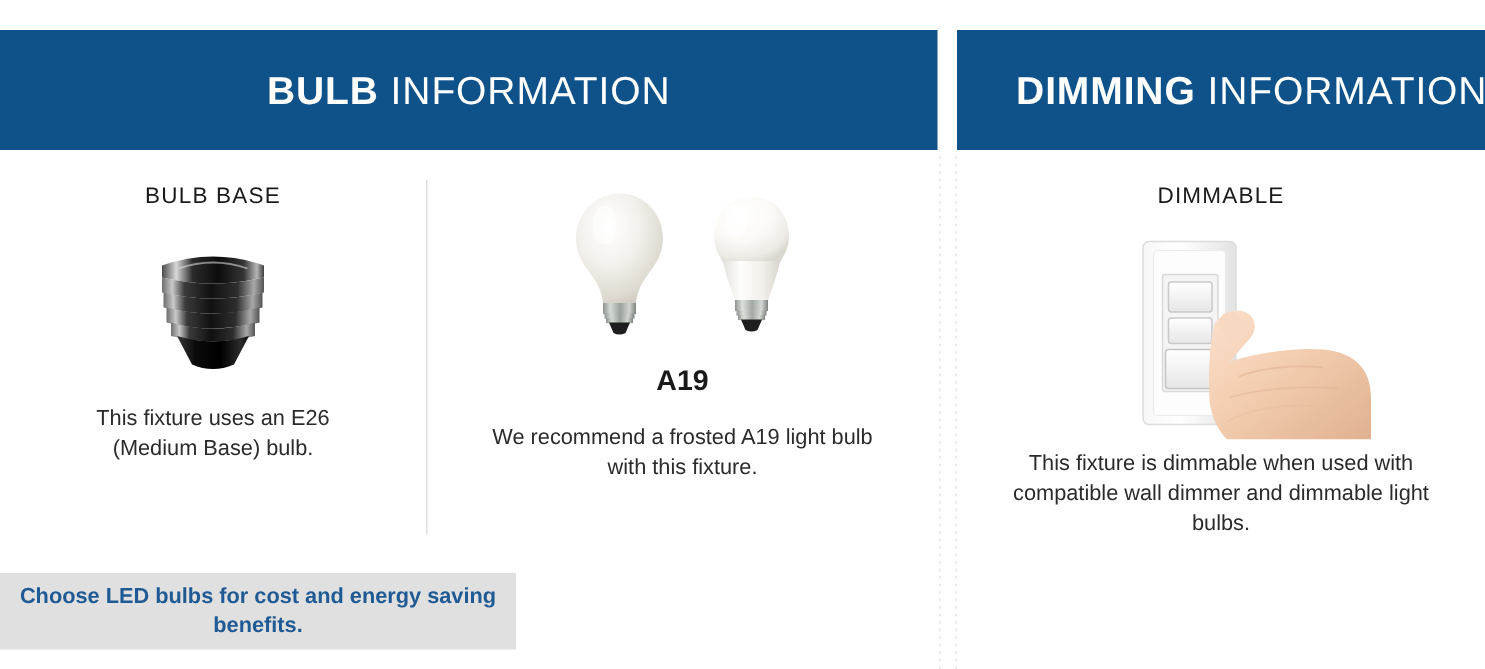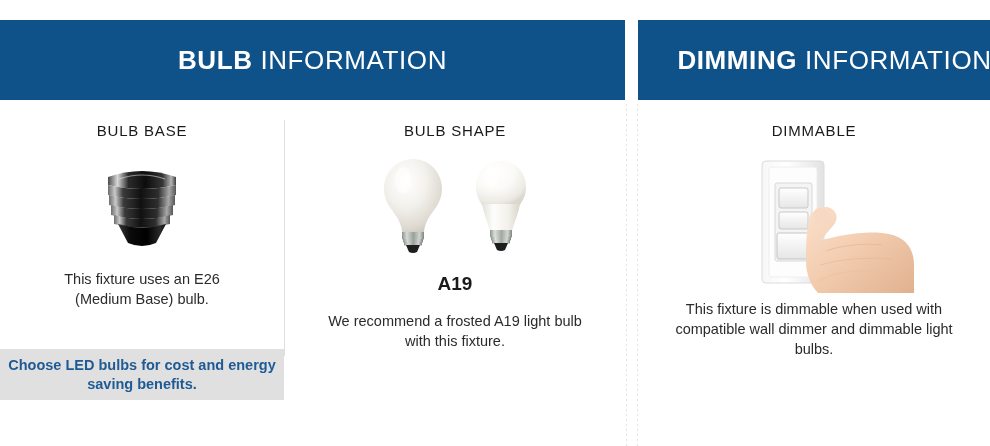--- a/index.html
+++ b/index.html
@@ -106,22 +106,22 @@
                align-items: flex-end; justify-content: center; gap: 18px; }
 
   
   .dim-art { width: 200px; height: 140px; margin-top: 14px; }
   .dim-art svg { display: block; }
 
   
   .callout {
     position: absolute;
     left: 0px;
-    top: 349px;
-    width: 284px;
+    top: 382px;
+    width: 344px;
     height: 51px;
     background: #e0e0e0;
     display: flex;
     align-items: center;
     justify-content: center;
     text-align: center;
   }
   .callout-text {
     color: #1f5a94;
     font-size: 14.5px;
@@ -189,21 +189,20 @@
         <path d="M26 63 Q50 70 74 63 L64 82 Q50 88 36 82 Z" fill="url(#tipg)"></path>
 
         <path d="M27 18 Q50 10 73 18" stroke="#e8e8e8" stroke-width="1.2" fill="none" opacity="0.55"></path>
       </svg>
     </div>
 
     <div class="blurb" style="padding:0 48px;">This fixture uses an E26 (Medium Base) bulb.</div>
   </div>
 
   <div class="col col-shape">
-    <div class="col-heading">BULB SHAPE</div>
 
     <div class="art shape-art">
 
       <span>
         <svg width="74" height="100" viewBox="0 0 74 100">
           <defs>
             <radialGradient id="glassA" cx="0.38" cy="0.30" r="0.78">
               <stop offset="0" stop-color="#ffffff"></stop>
               <stop offset="0.45" stop-color="#f3f1ec"></stop>
               <stop offset="0.82" stop-color="#ddd9d0"></stop>

